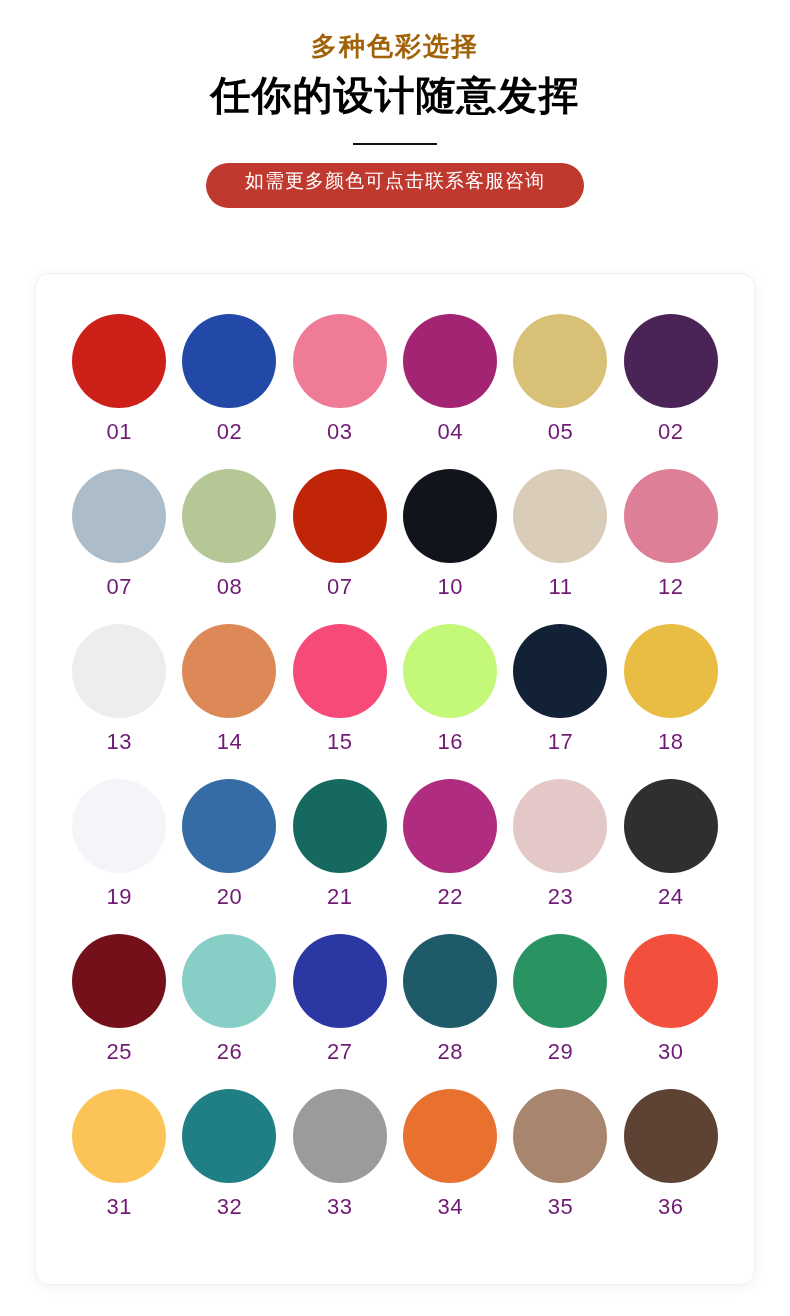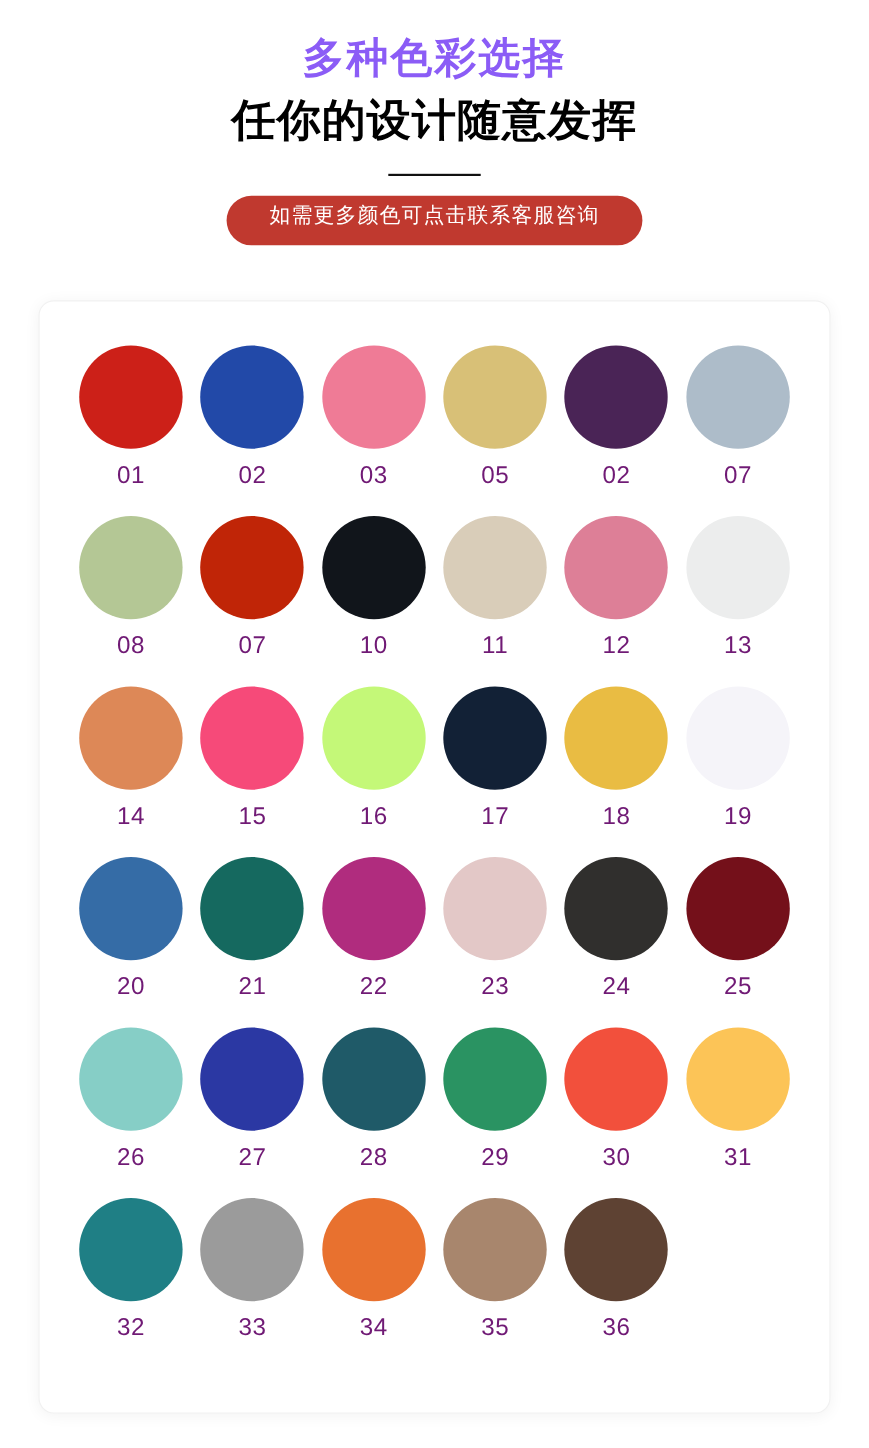--- a/index.html
+++ b/index.html
@@ -20,23 +20,23 @@
     background: #ffffff;
   }
 
   
   .header {
     padding-top: 30px;
     text-align: center;
   }
 
   .headline-primary {
-    font-size: 38px;
+    font-size: 26px;
     font-weight: 700;
-    color: #8b5cf6;
+    color: #a16207;
     letter-spacing: 2px;
     line-height: 1.25;
   }
 
   .headline-secondary {
     font-size: 40px;
     font-weight: 700;
     color: #000000;
     letter-spacing: 1px;
     line-height: 1.3;
@@ -149,20 +149,24 @@
         </div>
         <div class="swatch-cell">
           <span class="swatch-dot" style="background: rgb(34, 73, 168);"></span>
           <span class="swatch-label">02</span>
         </div>
         <div class="swatch-cell">
           <span class="swatch-dot" style="background: rgb(239, 123, 150);"></span>
           <span class="swatch-label">03</span>
         </div>
         <div class="swatch-cell">
+          <span class="swatch-dot" style="background: rgb(163, 36, 114);"></span>
+          <span class="swatch-label">04</span>
+        </div>
+        <div class="swatch-cell">
           <span class="swatch-dot" style="background: rgb(216, 192, 119);"></span>
           <span class="swatch-label">05</span>
         </div>
         <div class="swatch-cell">
           <span class="swatch-dot" style="background: rgb(74, 36, 86);"></span>
           <span class="swatch-label">02</span>
         </div>
         <div class="swatch-cell">
           <span class="swatch-dot" style="background: rgb(173, 188, 201);"></span>
           <span class="swatch-label">07</span>

